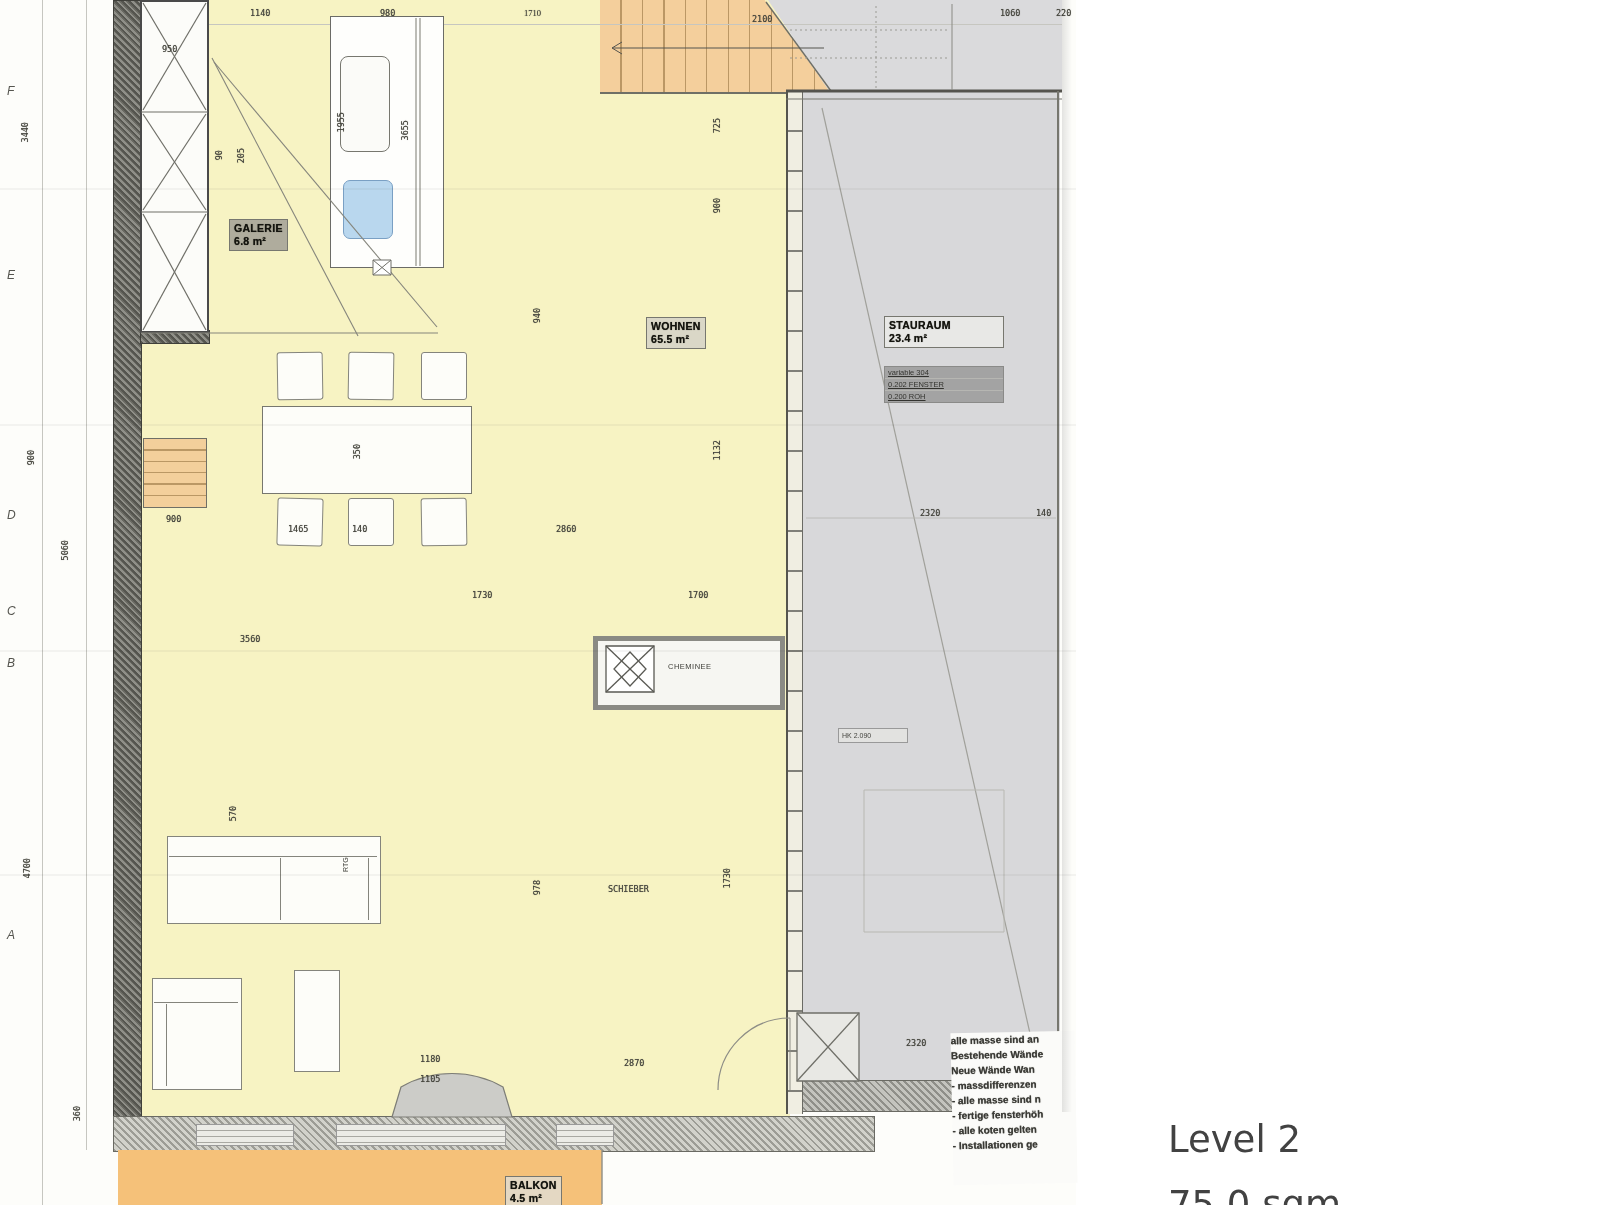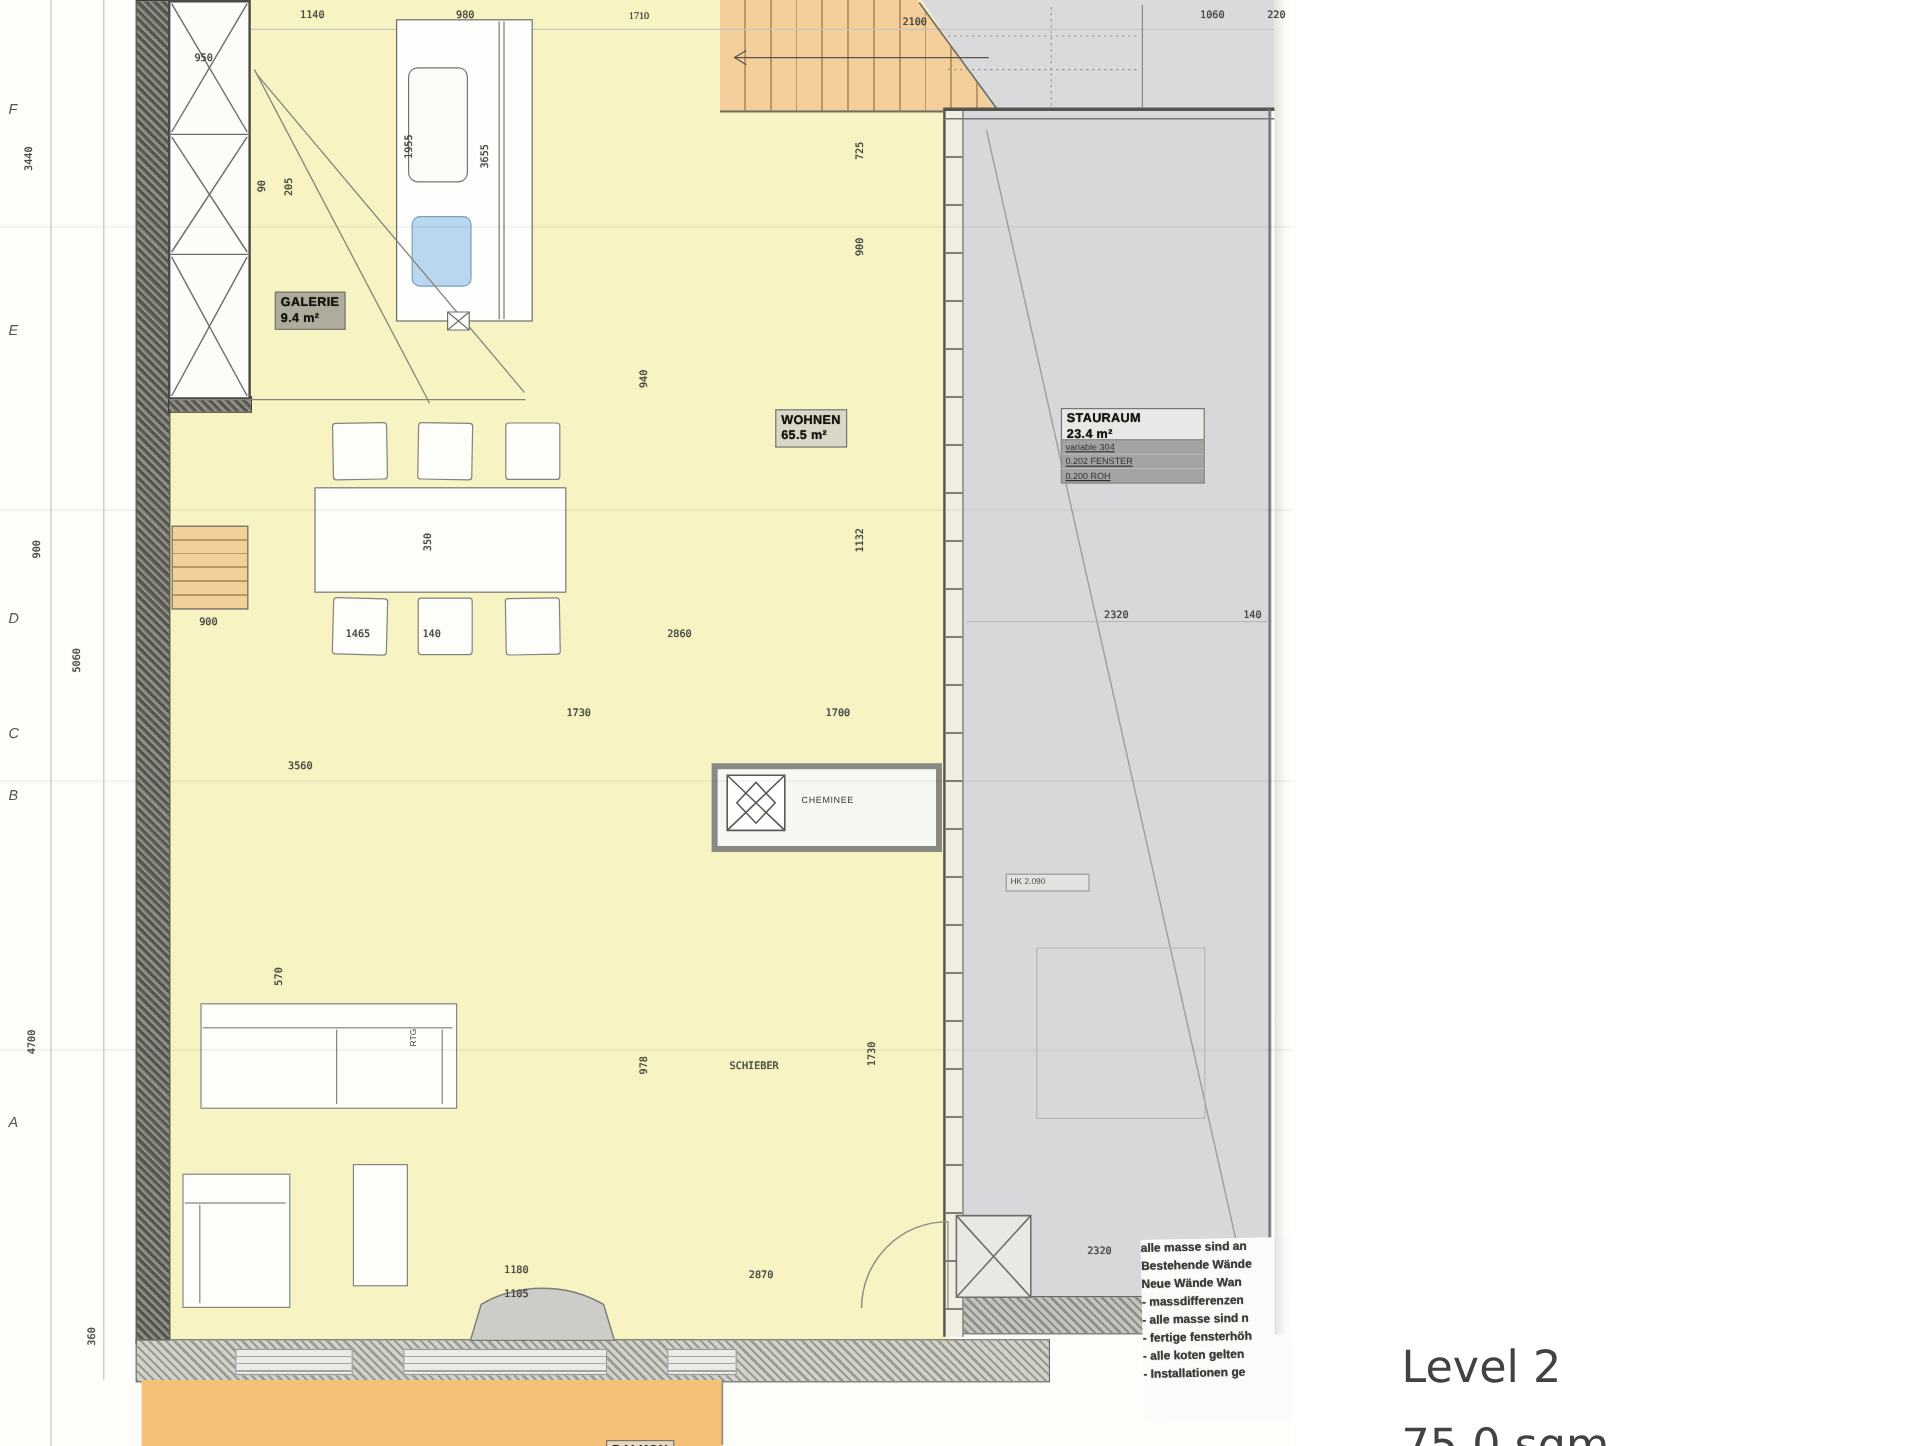--- a/index.html
+++ b/index.html
@@ -47,21 +47,21 @@
   .sofa-div1{left:280px;top:858px;width:1px;height:62px;background:#84847c;}
   .sofa-div2{left:368px;top:858px;width:1px;height:62px;background:#84847c;}
   .armchair{left:152px;top:978px;width:88px;height:110px;}
   .armchair-in1{left:154px;top:1002px;width:84px;height:1px;background:#84847c;}
   .armchair-in2{left:166px;top:1004px;width:1px;height:82px;background:#84847c;}
   .cabinet{left:294px;top:970px;width:44px;height:100px;}
   .fireplace{left:593px;top:636px;width:182px;height:64px;background:#f6f6f2;border:5px solid #8a8a84;}
   .balcony{left:118px;top:1150px;width:484px;height:55px;background:#f5c179;}
   
   .room-label{color:#14140f;font-weight:bold;font-size:10.5px;line-height:1.25;padding:2px 4px;
-     border:1px solid #77776f;letter-spacing:.3px;text-shadow:0 0 .7px rgba(20,20,10,.9);margin-top:24px;}
+     border:1px solid #77776f;letter-spacing:.3px;text-shadow:0 0 .7px rgba(20,20,10,.9);}
   .lab-galerie{left:229px;top:219px;background:rgba(168,166,154,.92);}
   .lab-wohnen{left:646px;top:317px;background:rgba(214,212,200,.9);}
   .lab-stauraum{left:884px;top:316px;background:#e8e8e6;min-width:110px;}
   .lab-balkon{left:505px;top:1176px;background:rgba(224,220,208,.85);}
   .info-table{left:884px;top:366px;width:118px;background:#a3a3a3;border:1px solid #8a8a88;
      font-size:7.5px;color:#33332f;text-decoration:underline;}
   .info-table div{border-top:1px solid #b6b6b2;padding:1px 3px;}
   .info-table div:first-child{border-top:none;}
   .mini-label{left:838px;top:728px;width:62px;background:#e2e2e0;border:1px solid #999;
      font-size:7px;color:#44443f;padding:2px 3px;line-height:1.3;}
@@ -189,21 +189,21 @@
       </g>
       <path d="M392,1117 L401,1087 C432,1069 472,1069 503,1087 L512,1117 Z" fill="#ccccc8" stroke="#7d7d76" stroke-width="1.2"></path>
       <line x1="602" y1="1150" x2="602" y2="1204" stroke="#8d8d86" stroke-width="1.4"></line>
       <rect x="373" y="260" width="18" height="15" fill="#fff" stroke="#6f6f68" stroke-width="1"></rect>
       <line x1="373" y1="260" x2="391" y2="275" stroke="#6f6f68" stroke-width="1"></line>
       <line x1="391" y1="260" x2="373" y2="275" stroke="#6f6f68" stroke-width="1"></line>
     </svg>
 
     <div class="a room-label lab-galerie">
       <div>GALERIE</div>
-      <div>9.4 m²</div>
+      <div>6.8 m²</div>
     </div>
     <div class="a room-label lab-wohnen">
       <div>WOHNEN</div>
       <div>65.5 m²</div>
     </div>
     <div class="a room-label lab-stauraum">
       <div>STAURAUM</div>
       <div>23.4 m²</div>
     </div>
     <div class="a room-label lab-balkon">

